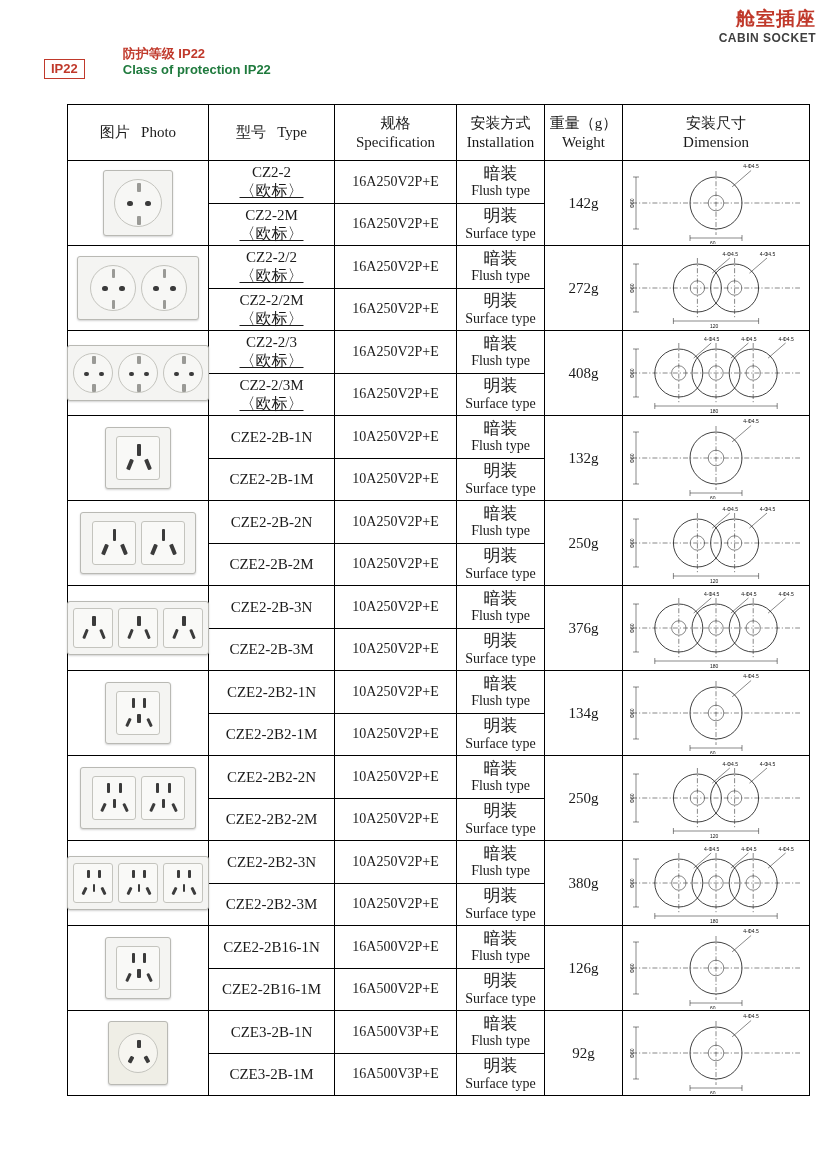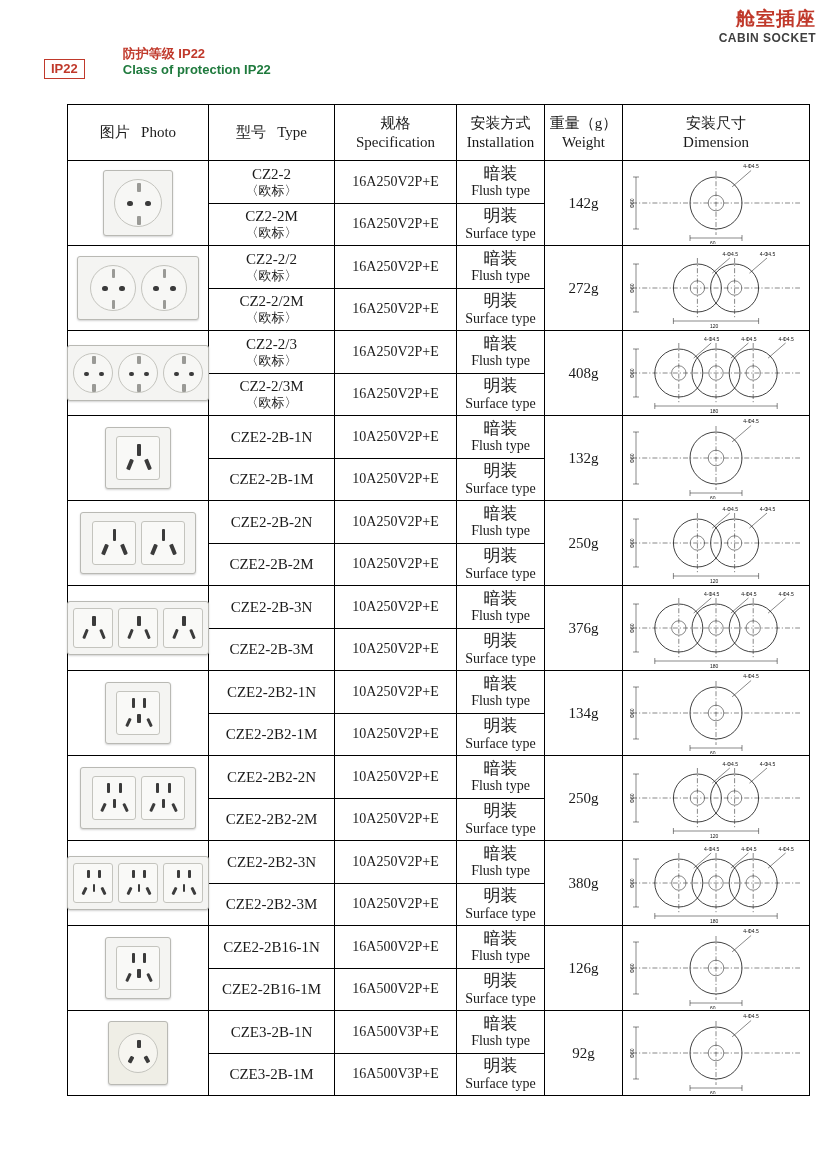--- a/index.html
+++ b/index.html
@@ -77,21 +77,21 @@
   col.c-photo { width: 141px; }
   col.c-type  { width: 126px; }
   col.c-spec  { width: 122px; }
   col.c-inst  { width: 88px; }
   col.c-wt    { width: 78px; }
   col.c-dim   { width: 187px; }
 
   td.photo { padding: 4px 0; }
   td.type  { font-size: 15px; line-height: 1.2; }
   td.type .mdl { display: block; }
-  td.type .std { display: block; font-size: 13px; }
+  td.type .std { display: block; font-size: 16px; text-decoration: underline; }
   td.spec  { font-size: 14px; }
   td.inst  { font-size: 13px; line-height: 1.1; }
   td.inst .cn { display: block; font-size: 17px; }
   td.inst .en { display: block; font-size: 14px; }
   td.wt    { font-size: 15px; }
 
   
   .plate-wrap { display: flex; justify-content: center; align-items: center; }
   .plate {
     background: #f4f4f2;

